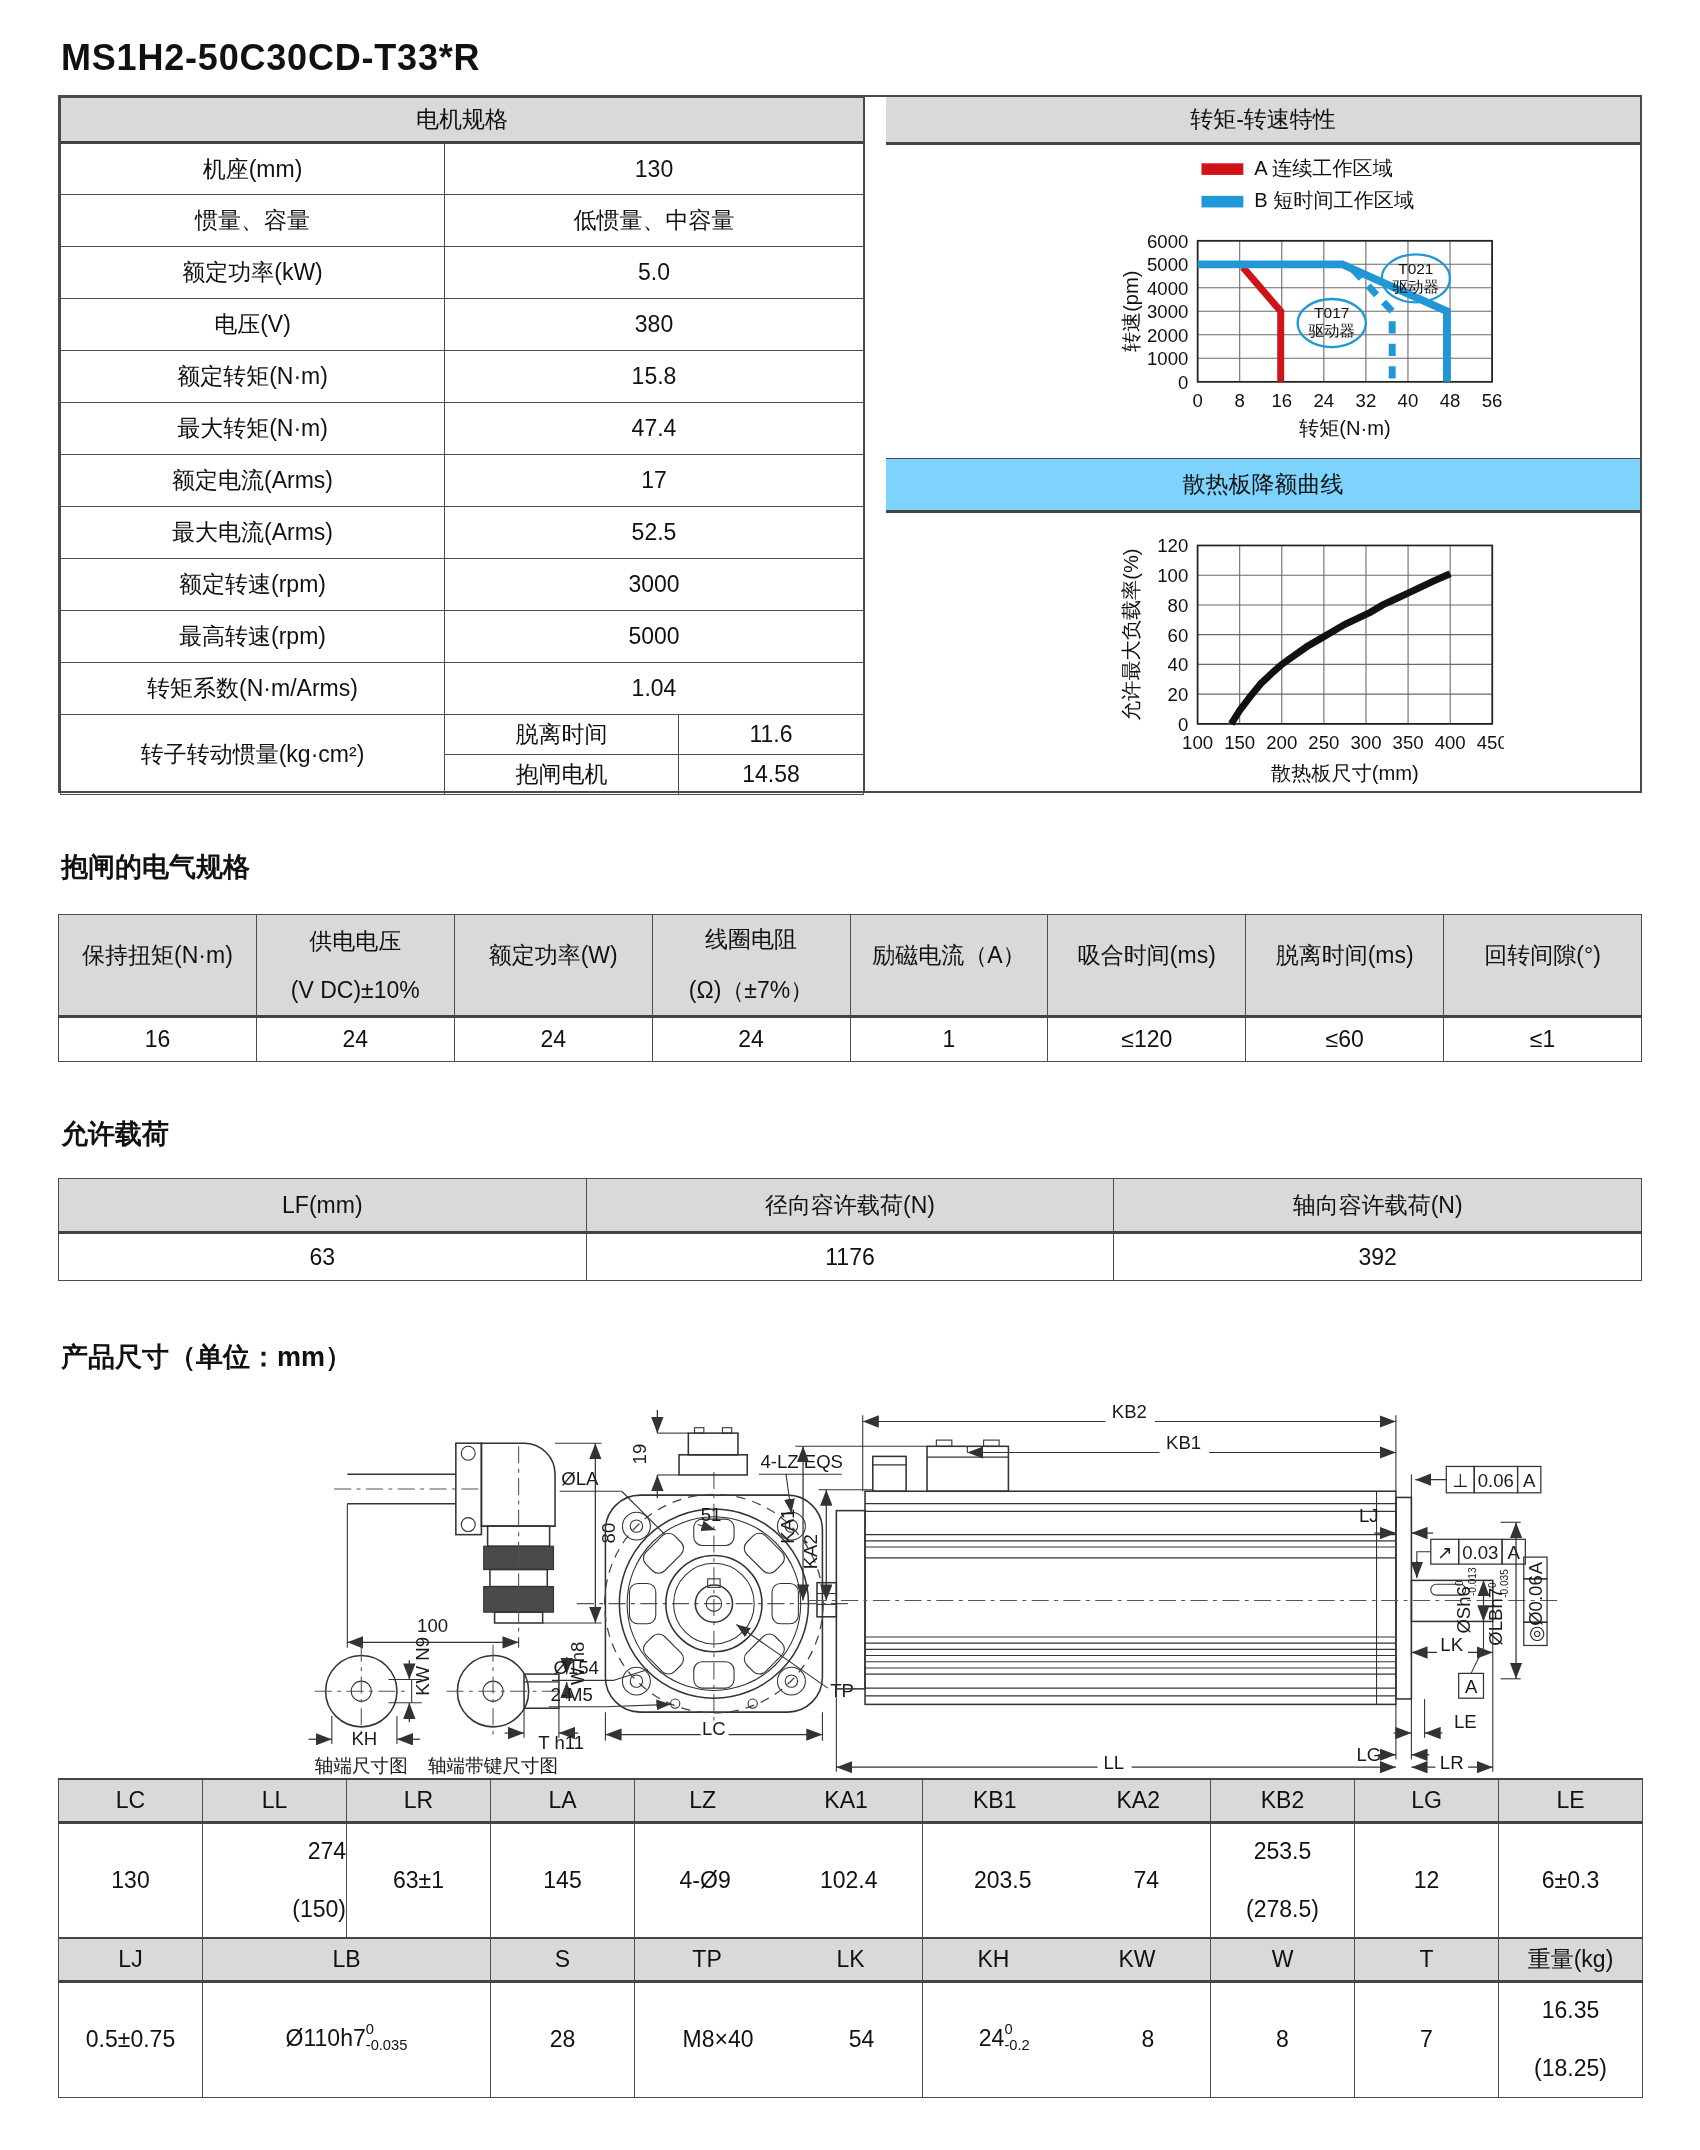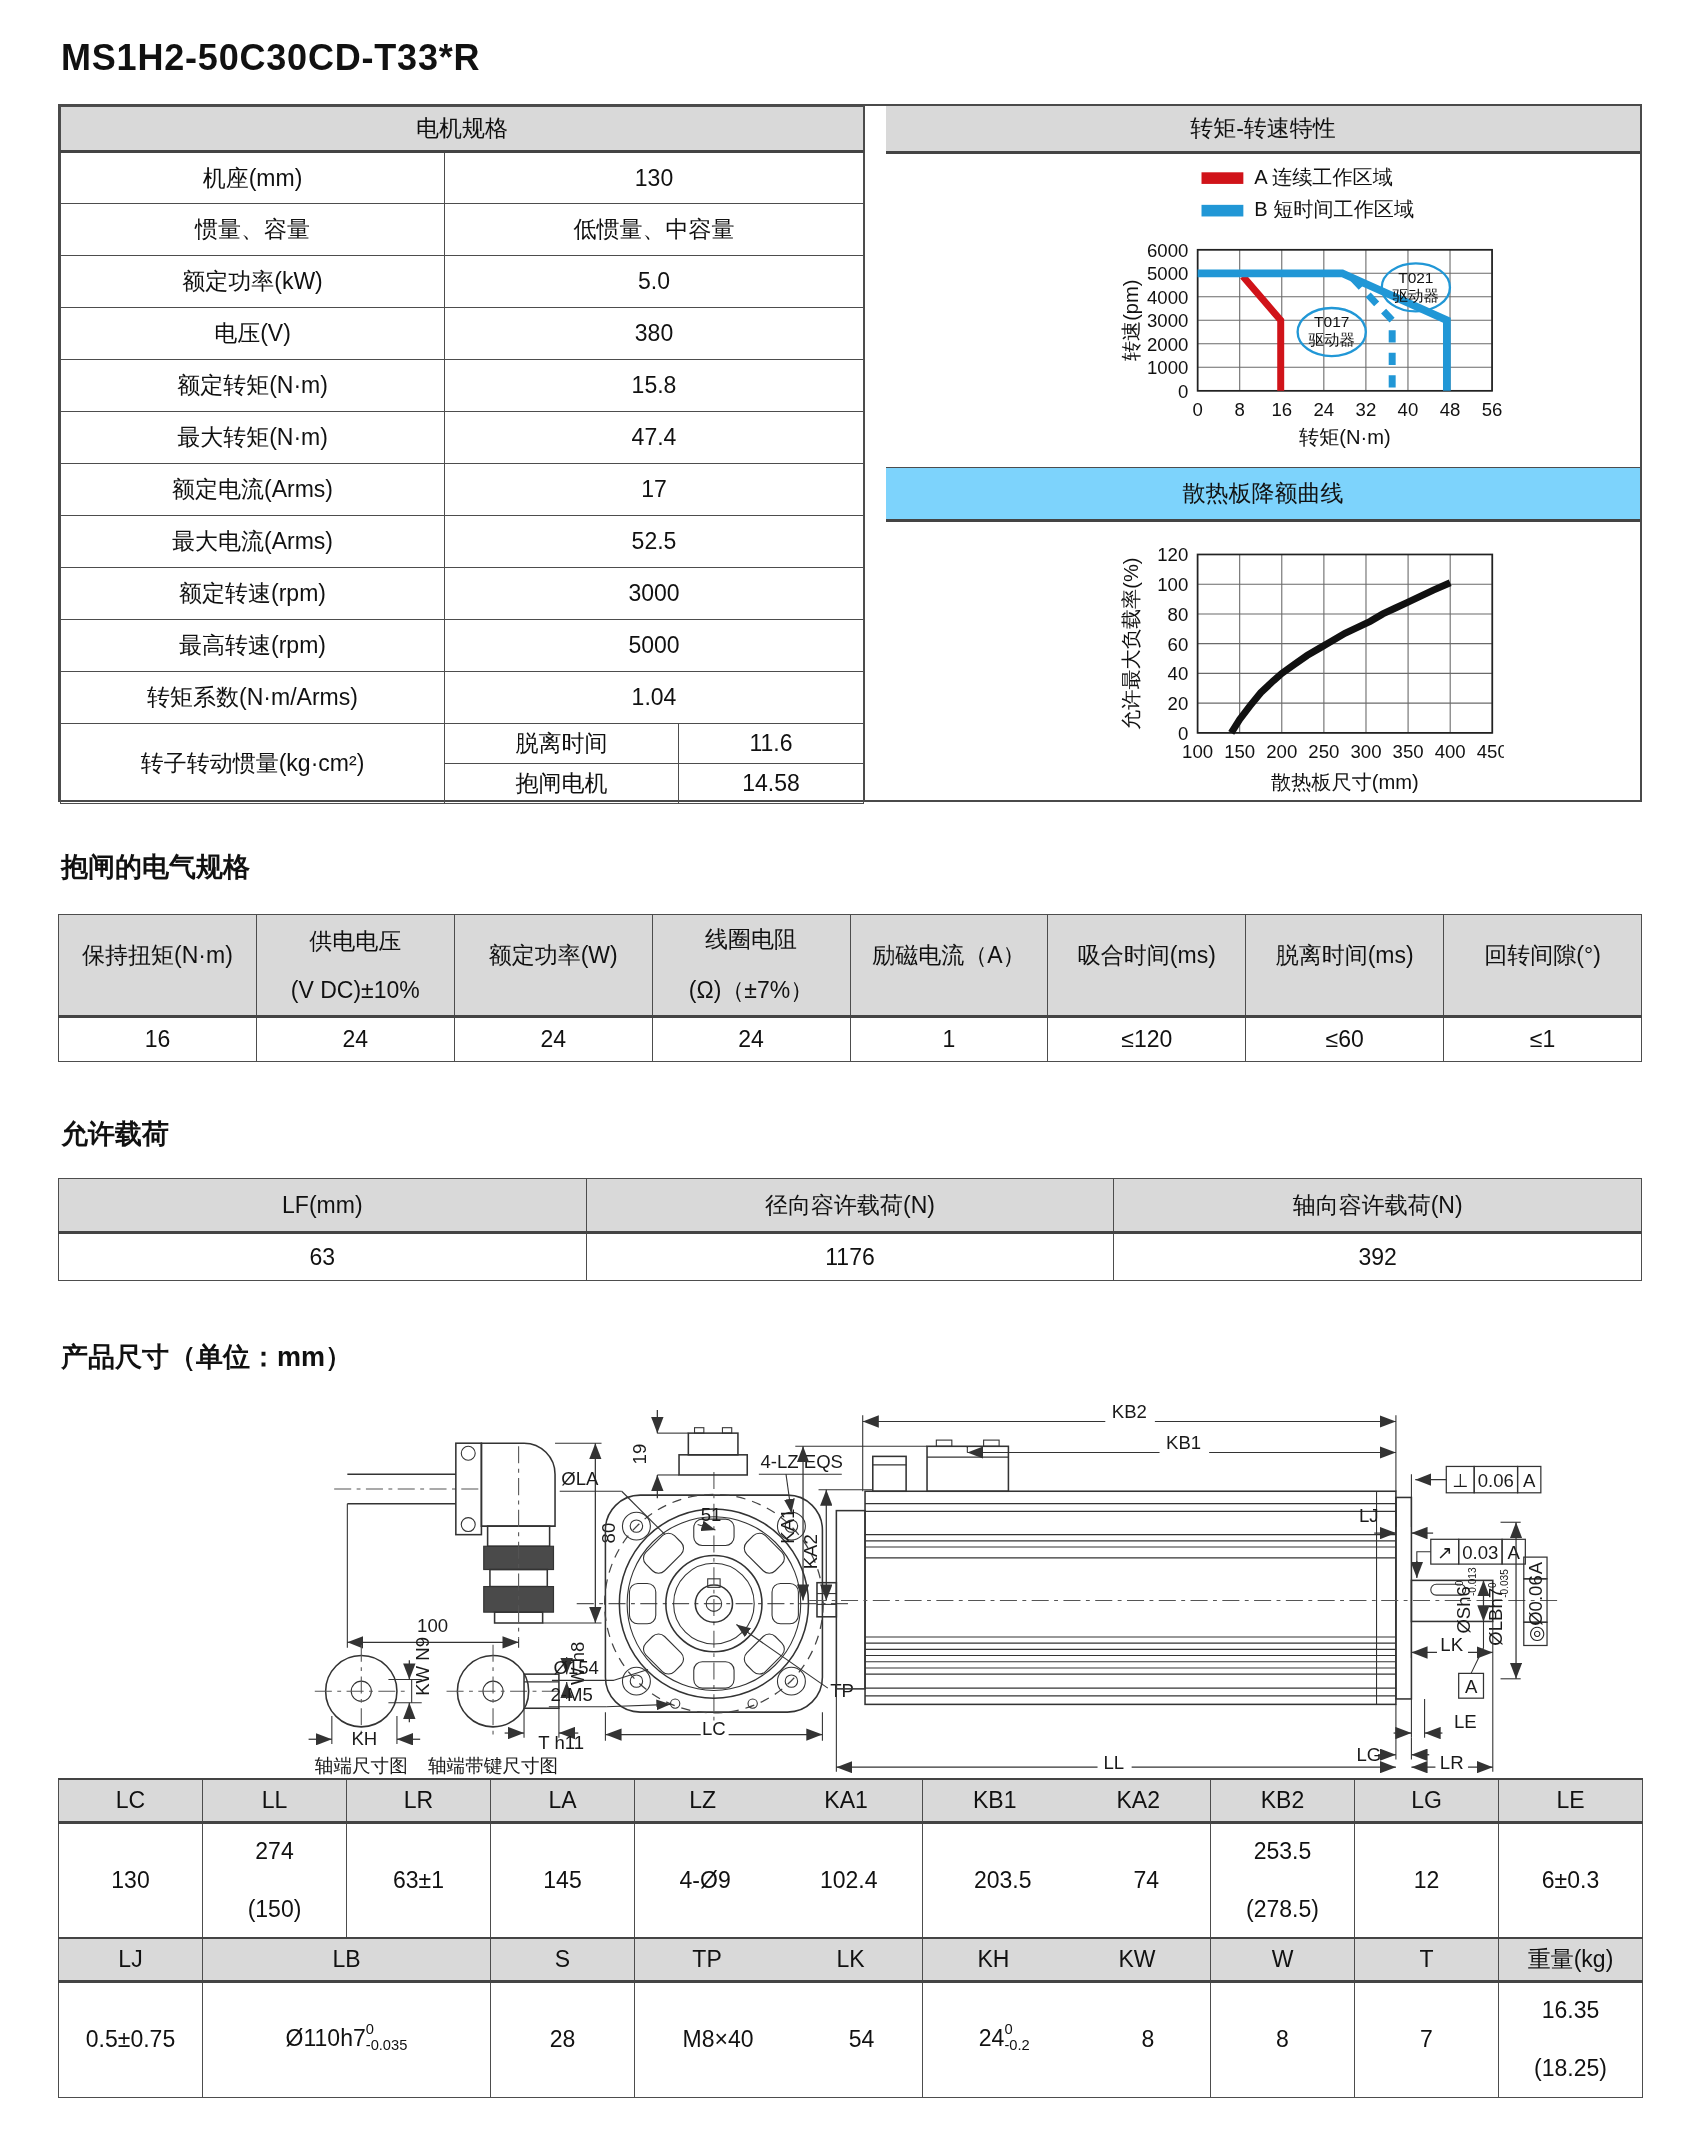--- a/index.html
+++ b/index.html
@@ -1,21 +1,21 @@
 <!DOCTYPE html>
 <html style="font-size:12.4px"><head>
 <meta charset="utf-8">
 <style>
   html,body{margin:0;padding:0;background:#fff;}
   .page{position:relative;width:1659px;height:2151px;background:#fff;
         font-family:"Liberation Sans",sans-serif;color:#111;overflow:hidden;}
   .title{position:absolute;left:61px;top:37px;font-size:36px;font-weight:bold;letter-spacing:0.8px;}
   .sec-head{position:absolute;left:61px;font-size:27px;font-weight:bold;}
   
-  .main-wrap{position:absolute;left:58px;top:104px;width:1584px;height:698px;
+  .main-wrap{position:absolute;left:58px;top:95px;width:1584px;height:698px;
              border:2.3px solid #4a4a4a;display:flex;box-sizing:border-box;}
   table{border-collapse:collapse;}
   td,th{border:1.2px solid #4d4d4d;font-size:23px;font-weight:normal;text-align:center;
         padding:0;box-sizing:border-box;}
   .spec{width:803px;table-layout:fixed;}
   .spec tr{height:52px;}
   .spec tr.hrow{height:45px;}
   .spec tr.hrow th{border-bottom:3.1px solid #444;background:#d9d9d9;}
   .spec tr.sub{height:40px;}
   .right-panel{width:781px;border-left:1.9px solid #4a4a4a;display:flex;flex-direction:column;box-sizing:border-box;padding-left:21px;}
@@ -602,21 +602,21 @@
               <span>KA2</span>
             </div>
           </th>
       <th>KB2</th>
       <th>LG</th>
       <th>LE</th>
     </tr>
     <tr>
       <td>130</td>
       <td>
-            <div class="two-line" style="align-items:center;">
+            <div class="two-line" style="align-items:flex-end;">
               <span>274</span>
               <span>(150)</span>
             </div>
           </td>
       <td>63±1</td>
       <td>145</td>
       <td colspan="2">
             <div class="pair">
               <span>4-Ø9</span>
               <span>102.4</span>

